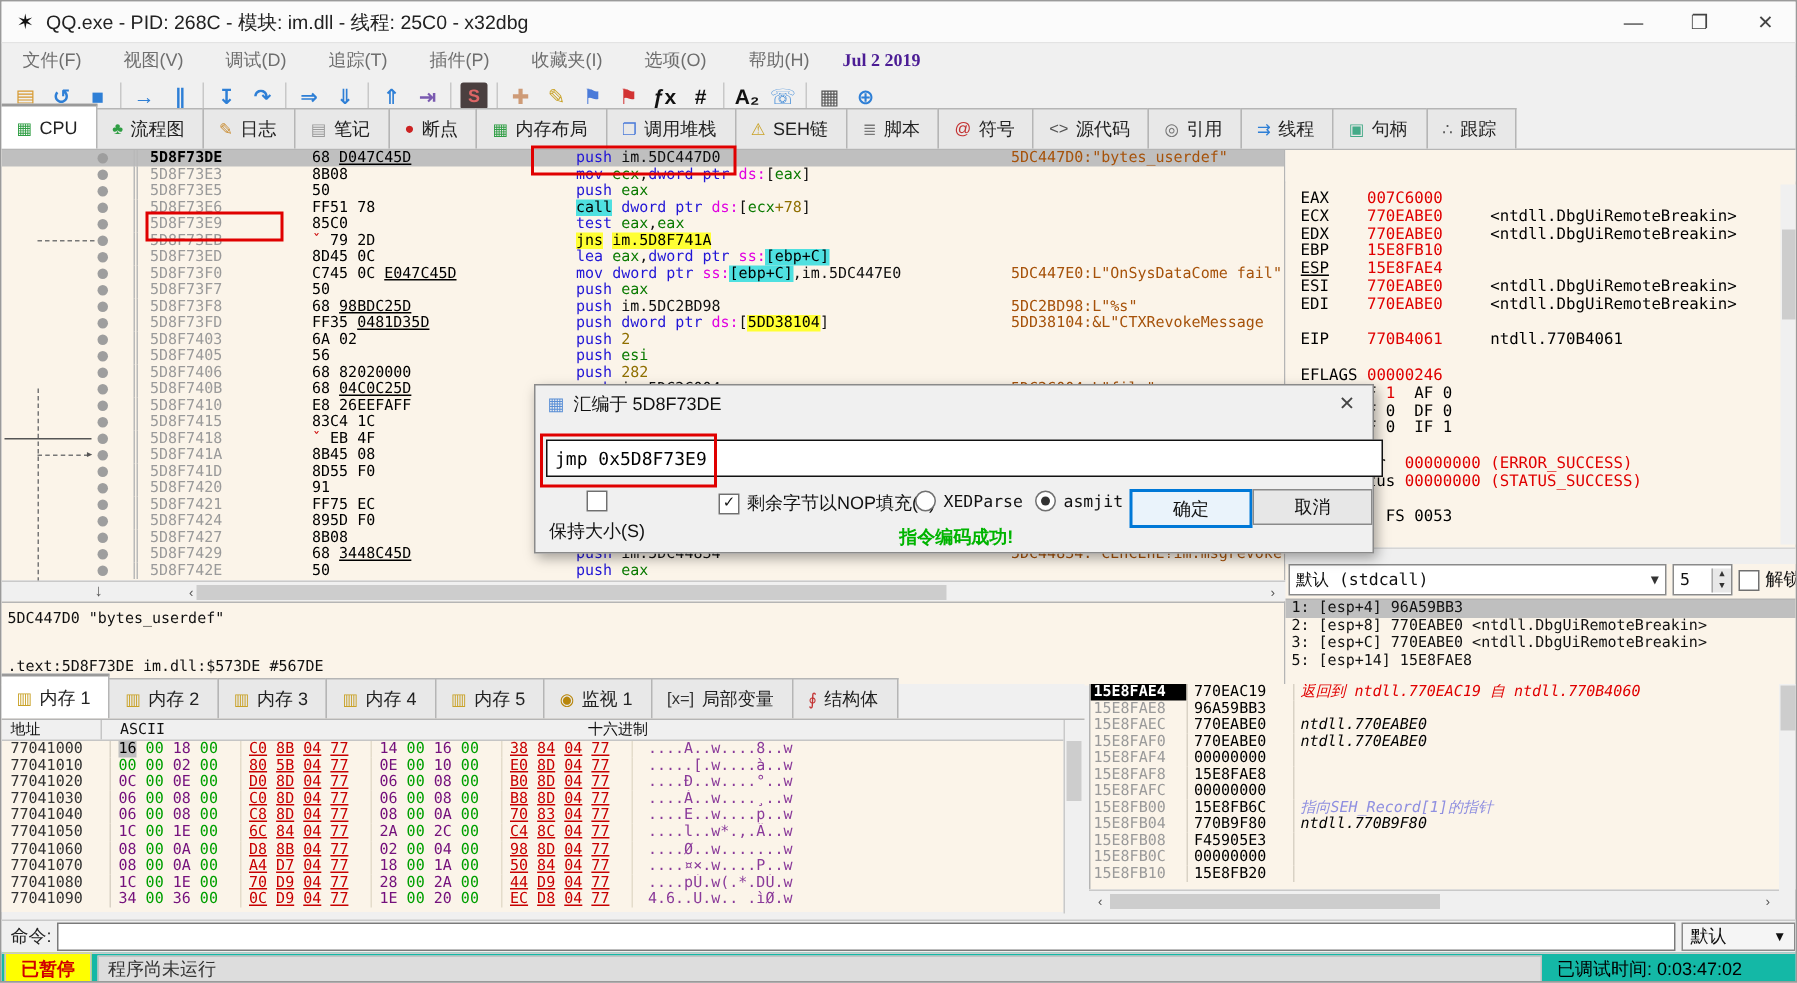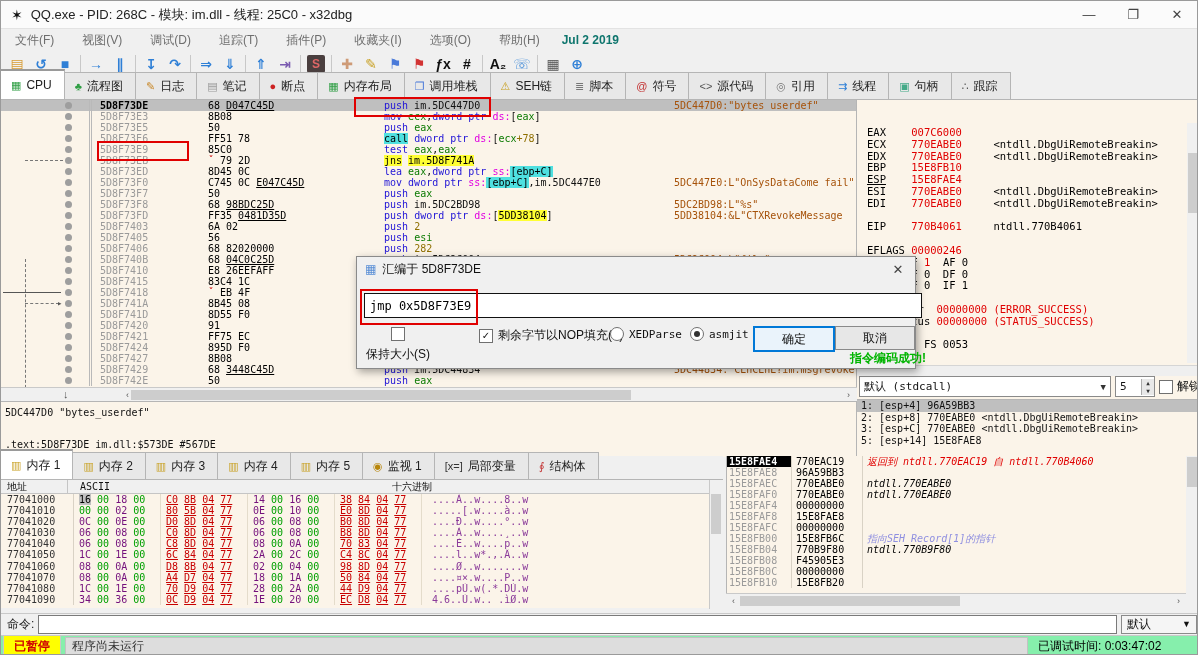--- a/index.html
+++ b/index.html
@@ -10,21 +10,21 @@
   .mono{font-family:"DejaVu Sans Mono","Liberation Mono",monospace;}
   
   #titlebar{left:0;top:0;width:1198px;height:28px;background:#FBFBFB;border-bottom:1px solid #E3E3E3;display:flex;align-items:center;}
   #appicon{margin:0 8px 0 10px;font-size:14px;color:#111;}
   #wintitle{font-size:13px;color:#222;}
   .wbtn{width:44px;height:27px;display:flex;align-items:center;justify-content:center;color:#444;font-size:13px;}
   #winbtns{margin-left:auto;display:flex;}
   
   #menubar{left:0;top:28px;width:1198px;height:22px;display:flex;align-items:center;background:#F0F0F0;}
   .menuitem{padding:2px 14px;color:#6E6E6E;}
-  #builddate{color:#0f766e;font-family:Liberation Sans, sans-serif;font-weight:bold;font-size:12px;padding-left:8px;}
+  #builddate{color:#4c1d95;font-family:Liberation Serif, serif;font-weight:bold;font-size:12px;padding-left:8px;}
   
   #toolbar{left:0;top:50px;width:1198px;height:26px;display:flex;align-items:center;background:#F0F0F0;padding-left:4px;}
   .tbi{width:24px;height:22px;display:flex;align-items:center;justify-content:center;font-size:14px;font-weight:bold;}
   .tbsep{width:1px;height:18px;background:#C8C8C8;margin:0 3px;}
   .scylla{background:#4A3F3F;color:#D66;width:18px;height:18px;font-size:12px;display:flex;align-items:center;justify-content:center;border-radius:2px;}
   
   #tabbar{left:0;top:76px;width:1198px;height:23px;display:flex;align-items:flex-end;background:#F0F0F0;border-bottom:1px solid #B5B5B5;}
   .tab{display:flex;align-items:center;gap:5px;padding:3px 12px 3px 10px;height:20px;border:1px solid #B5B5B5;border-bottom:none;margin-left:-1px;background:#E8E8E8;color:#222;white-space:nowrap;}
   .tab.active{background:#FFFFFF;height:22px;border-top:2px solid #9A9A9A;}
   .tabicon{font-size:11px;}
@@ -96,37 +96,37 @@
   #stackvscroll{left:1185px;top:455px;width:13px;height:137px;background:#F0F0F0;}
   #stackhscroll{left:725px;top:592px;width:460px;height:14px;background:#F0F0F0;border-top:1px solid #C9C9C9;}
   #sthumb{position:absolute;left:14px;top:2px;width:220px;height:10px;background:#CDCDCD;}
   
   #cmdbar{left:0;top:612px;width:1198px;height:21px;display:flex;align-items:center;background:#F0F0F0;border-top:1px solid #C9C9C9;padding:0 2px;}
   #cmdlabel{padding:0 4px;color:#222;}
   #cmdinput{flex:1;height:17px;background:#FFF;border:1px solid #7A7A7A;font-size:11px;padding:0 3px;font-family:"DejaVu Sans Mono",monospace;}
   #cmddrop{width:64px;height:17px;background:#F5F5F5;border:1px solid #8A8A8A;display:flex;align-items:center;padding:0 5px;margin-left:4px;}
   #cmddrop .car{margin-left:auto;font-size:9px;}
   
-  #statusbar{left:0;top:634px;width:1198px;height:21px;background:#86efac;display:flex;align-items:center;border-top:1px solid #C9C9C9;}
+  #statusbar{left:0;top:634px;width:1198px;height:21px;background:#14b8a6;display:flex;align-items:center;border-top:1px solid #C9C9C9;}
   #statebadge{background:#FFFF00;color:#D00000;font-weight:bold;padding:2px 10px;margin-left:2px;border:1px solid #C9C9C9;}
   #statusmsg{flex:0 0 auto;width:955px;background:#DDDDDD;border:1px solid #C2C2C2;color:#333;height:16px;line-height:16px;padding-left:6px;margin-left:4px;}
   #dbgtime{margin-left:10px;color:#000;white-space:pre;}
   
   #dialog{left:355px;top:255px;width:560px;height:113px;background:#F0F0F0;border:1px solid #8A8A8A;box-shadow:2px 3px 8px rgba(0,0,0,0.35);z-index:50;}
   #dlgtitle{height:24px;display:flex;align-items:center;padding-left:8px;font-size:12px;color:#111;}
   #dlgicon{margin-right:6px;color:#5A8FD6;font-size:12px;}
   #dlgclose{margin-left:auto;width:34px;text-align:center;color:#444;font-size:13px;}
   #dlginput{position:absolute;left:7px;top:36px;width:546px;height:23px;background:#FFF;border:1px solid #111;font-family:"DejaVu Sans Mono",monospace;font-size:12px;padding:0 5px;}
   .dlgrow{position:absolute;top:70px;display:flex;align-items:center;gap:5px;font-size:12px;color:#111;white-space:nowrap;}
   .radio{width:12px;height:12px;border-radius:50%;background:#FFF;border:1px solid #707070;display:inline-flex;align-items:center;justify-content:center;flex:none;}
   .radio .dotc{width:6px;height:6px;border-radius:50%;background:#333;}
   .dbtn{position:absolute;top:69px;width:78px;height:22px;display:flex;align-items:center;justify-content:center;background:#E7E7E7;border:1px solid #8A8A8A;font-size:12px;}
   #btnok{left:396px;border:2px solid #0078D7;background:#EAF3FB;}
   #btncancel{left:478px;}
-  #dlgstatus{position:absolute;left:16px;top:93px;width:553px;text-align:right;color:#00B400;font-weight:bold;font-size:12px;}
+  #dlgstatus{position:absolute;left:4px;top:93px;width:553px;text-align:center;color:#00B400;font-weight:bold;font-size:12px;}
   
   .redbox{position:absolute;border:2px solid #E00000;z-index:60;background:transparent;}
   #rb1{left:353px;top:96px;width:133px;height:16px;}
   #rb2{left:96px;top:140px;width:88px;height:16px;}
   #rb3{left:359px;top:288px;width:114px;height:32px;z-index:70;}
 </style>
 </head>
 <body>
 
 <div id="root">

